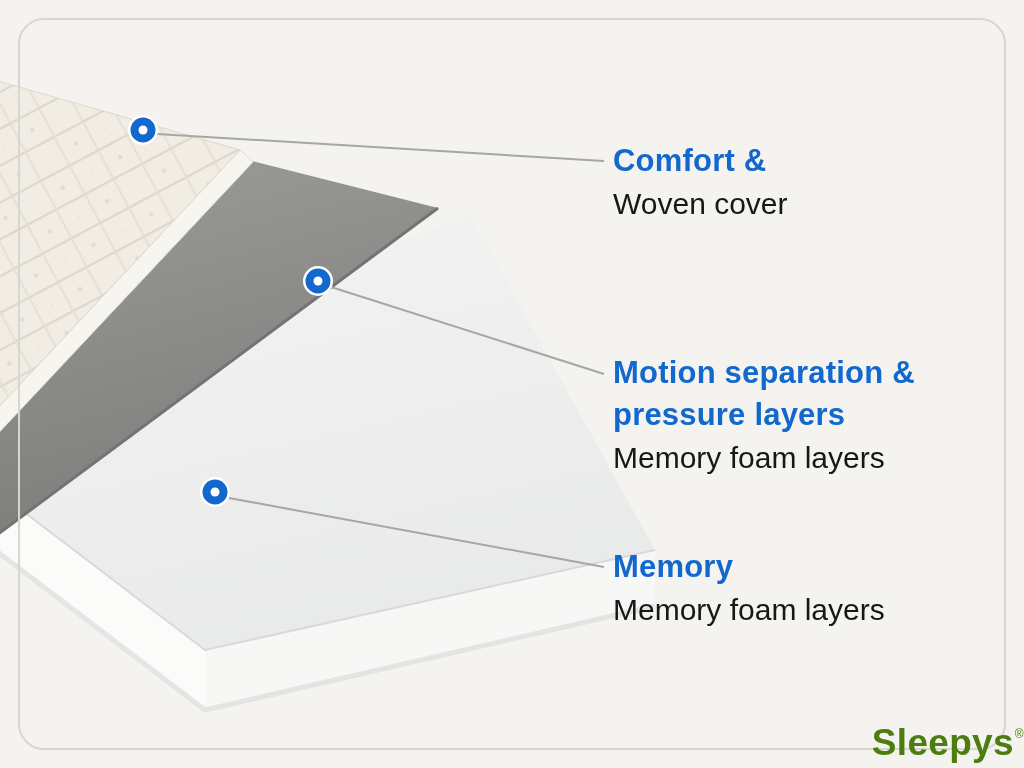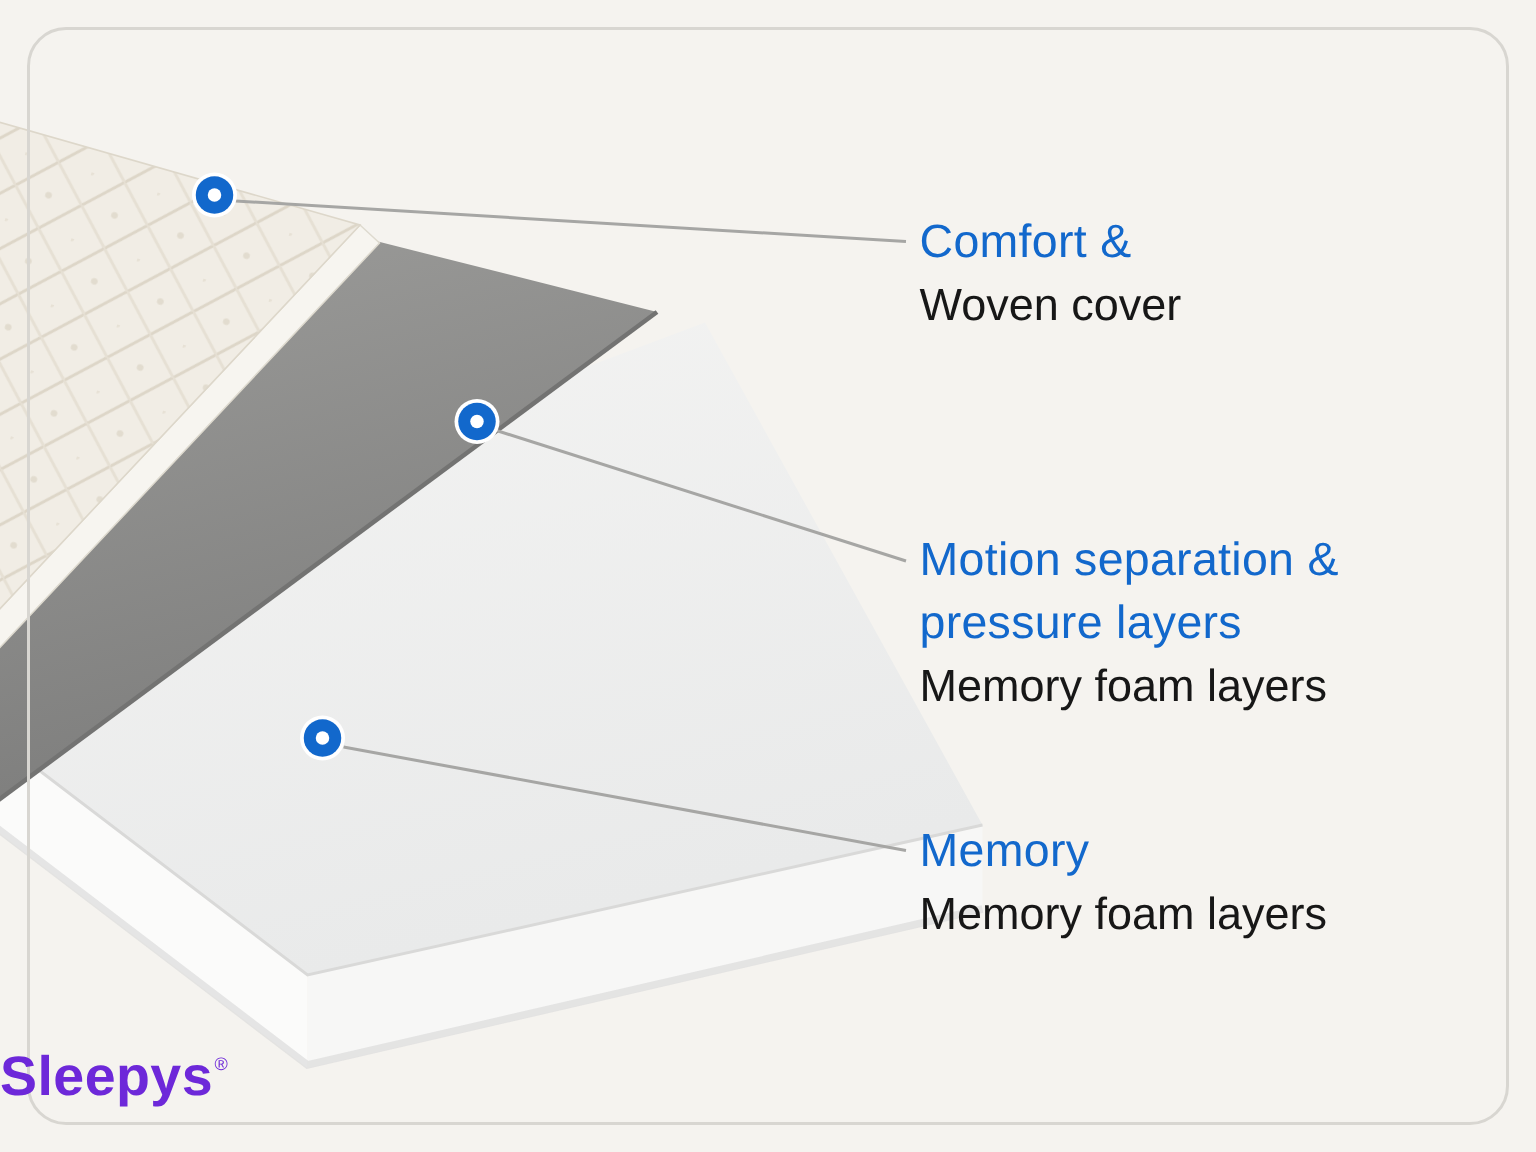--- a/index.html
+++ b/index.html
@@ -5,23 +5,23 @@
   *{margin:0;padding:0;box-sizing:border-box}
   html,body{width:1024px;height:768px}
   body{font-family:"Liberation Sans",sans-serif;background:#ffffff}
   .stage{position:relative;width:1024px;height:768px;background:#f5f3ef;overflow:hidden}
   .art{position:absolute;left:0;top:0;width:1024px;height:768px;display:block}
   .card-border{position:absolute;inset:18px;border:2px solid #d8d6d1;border-radius:26px;pointer-events:none}
   .callout{position:absolute;left:613px;width:400px}
   .c1{top:140px}
   .c2{top:352px}
   .c3{top:546px}
-  .t{font-size:31px;font-weight:400;color:#1268cc;line-height:42px;letter-spacing:.2px}
+  .t{font-size:31px;font-weight:700;color:#1268cc;line-height:42px;letter-spacing:.2px}
   .s{font-size:30px;font-weight:400;color:#171717;line-height:42px;margin-top:1px}
-  .logo{position:absolute;left:0;right:0;bottom:29px;text-align:left;color:#6d28d9;font-size:37px;font-weight:700;letter-spacing:.3px}
+  .logo{position:absolute;left:0;right:0;bottom:4px;text-align:right;color:#4d7c0f;font-size:37px;font-weight:700;letter-spacing:.3px}
   .logo sup{font-size:12px;font-weight:400;vertical-align:17px;margin-left:1px}
 </style>
 </head>
 <body>
 
 <div class="stage">
 
   <svg class="art" viewBox="0 0 1024 768" aria-hidden="true">
     <defs>
       <pattern id="quilt" width="46" height="46" patternUnits="userSpaceOnUse" patternTransform="rotate(17)">

